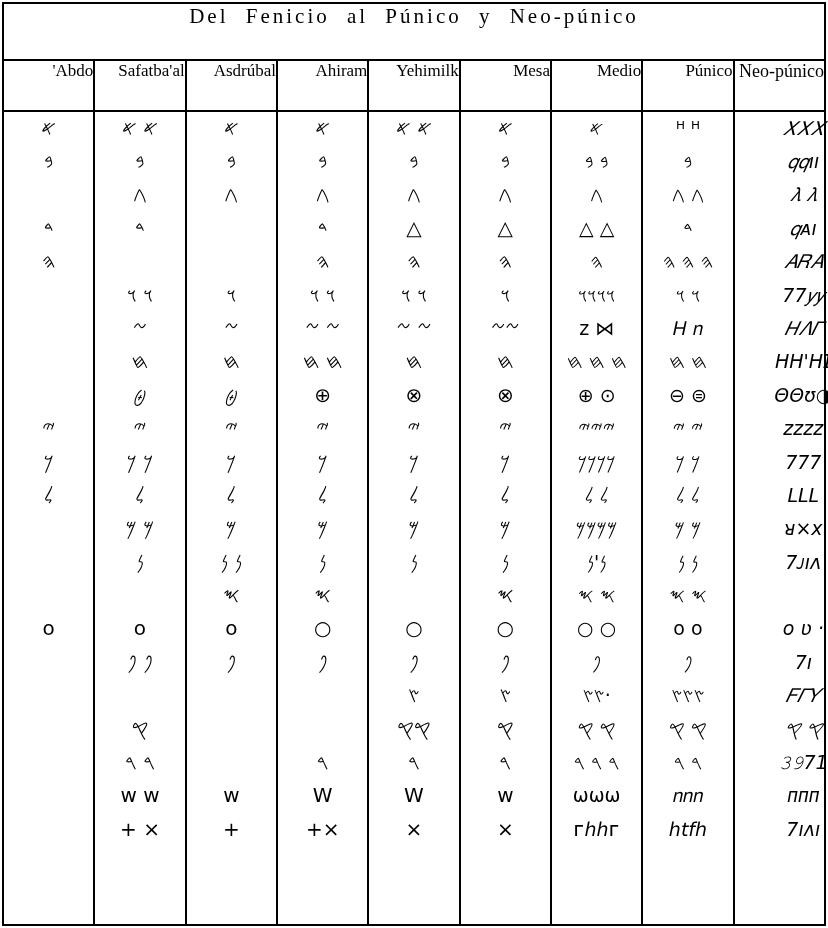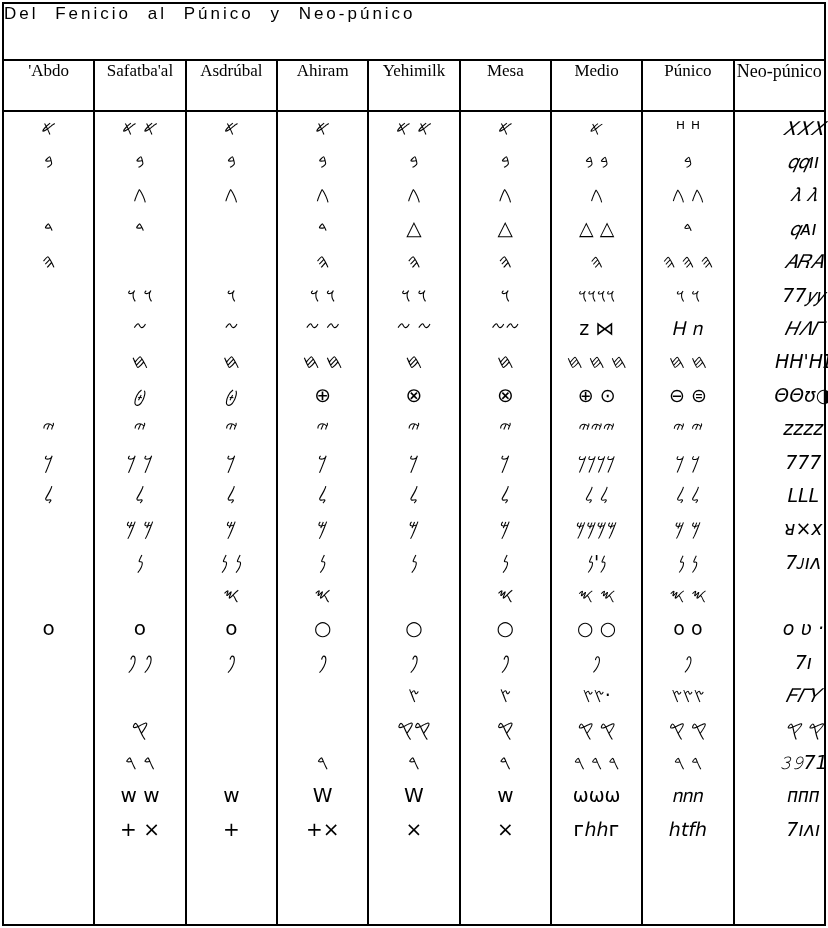--- a/index.html
+++ b/index.html
@@ -26,34 +26,34 @@
     height: 924px;
     margin: 2px;
     table-layout: fixed;
   }
   table.chart td, table.chart th {
     border: 2px solid #000000;
     padding: 0;
     vertical-align: top;
   }
   .title-cell {
-    text-align: left;
-    font-size: 17px;
+    text-align: center;
+    font-size: 21px;
     letter-spacing: 3px;
     font-weight: normal;
     height: 54px;
     vertical-align: middle;
-    font-family: Liberation Sans, sans-serif;
+    font-family: Liberation Serif, serif;
   }
   .title-cell span {
     display: inline-block;
     word-spacing: 9px;
   }
   .head-cell {
-    text-align: center;
+    text-align: right;
     vertical-align: middle;
     height: 48px;
     font-size: 17px;
     font-weight: normal;
     font-family: "Liberation Serif", serif;
     white-space: nowrap;
     margin-top: 48px;
   }
   .head-cell.small {
     font-size: 18px;

